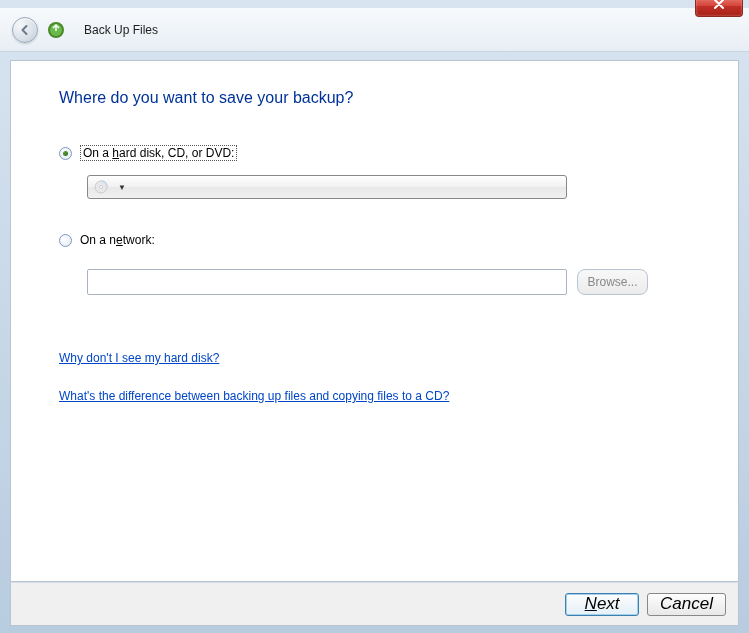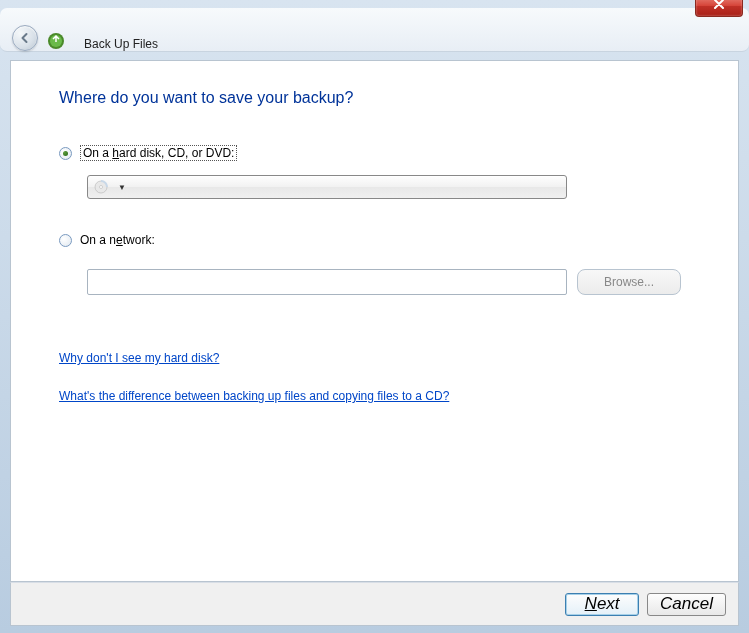--- a/index.html
+++ b/index.html
@@ -33,25 +33,24 @@
       text-align: center;
       line-height: 16px;
       font-weight: bold;
       font-size: 12px;
       cursor: pointer;
       box-shadow: inset 0 0 2px rgba(255,255,255,0.5);
     }
     .header {
       height: 44px;
       display: flex;
-      align-items: flex-end;
+      align-items: center;
       padding: 0 12px;
       background: linear-gradient(to bottom, #f7fafc, #e8eef5);
       border-bottom: 1px solid #c8d4e0;
-      border-radius: 7px;
     }
     .back-btn {
       width: 26px;
       height: 26px;
       border-radius: 50%;
       background: radial-gradient(circle at 30% 30%, #f5f8fa, #d8e0e8 60%, #b8c4d0);
       border: 1px solid #9aaabf;
       display: flex;
       align-items: center;
       justify-content: center;
@@ -153,21 +152,21 @@
       width: 480px;
       height: 26px;
       border: 1px solid #a8b4c0;
       border-radius: 2px;
       background: #fff;
       padding: 0 6px;
       font-size: 12px;
       font-family: inherit;
     }
     .browse-btn {
-      width: 104px;
+      width: 71px;
       height: 26px;
       border: 1px solid #b8c4d0;
       border-radius: 8px;
       background: linear-gradient(to bottom, #f8f8f8, #ececec);
       font-size: 12px;
       color: #888;
       cursor: default;
       font-family: inherit;
     }
     .help-links {

